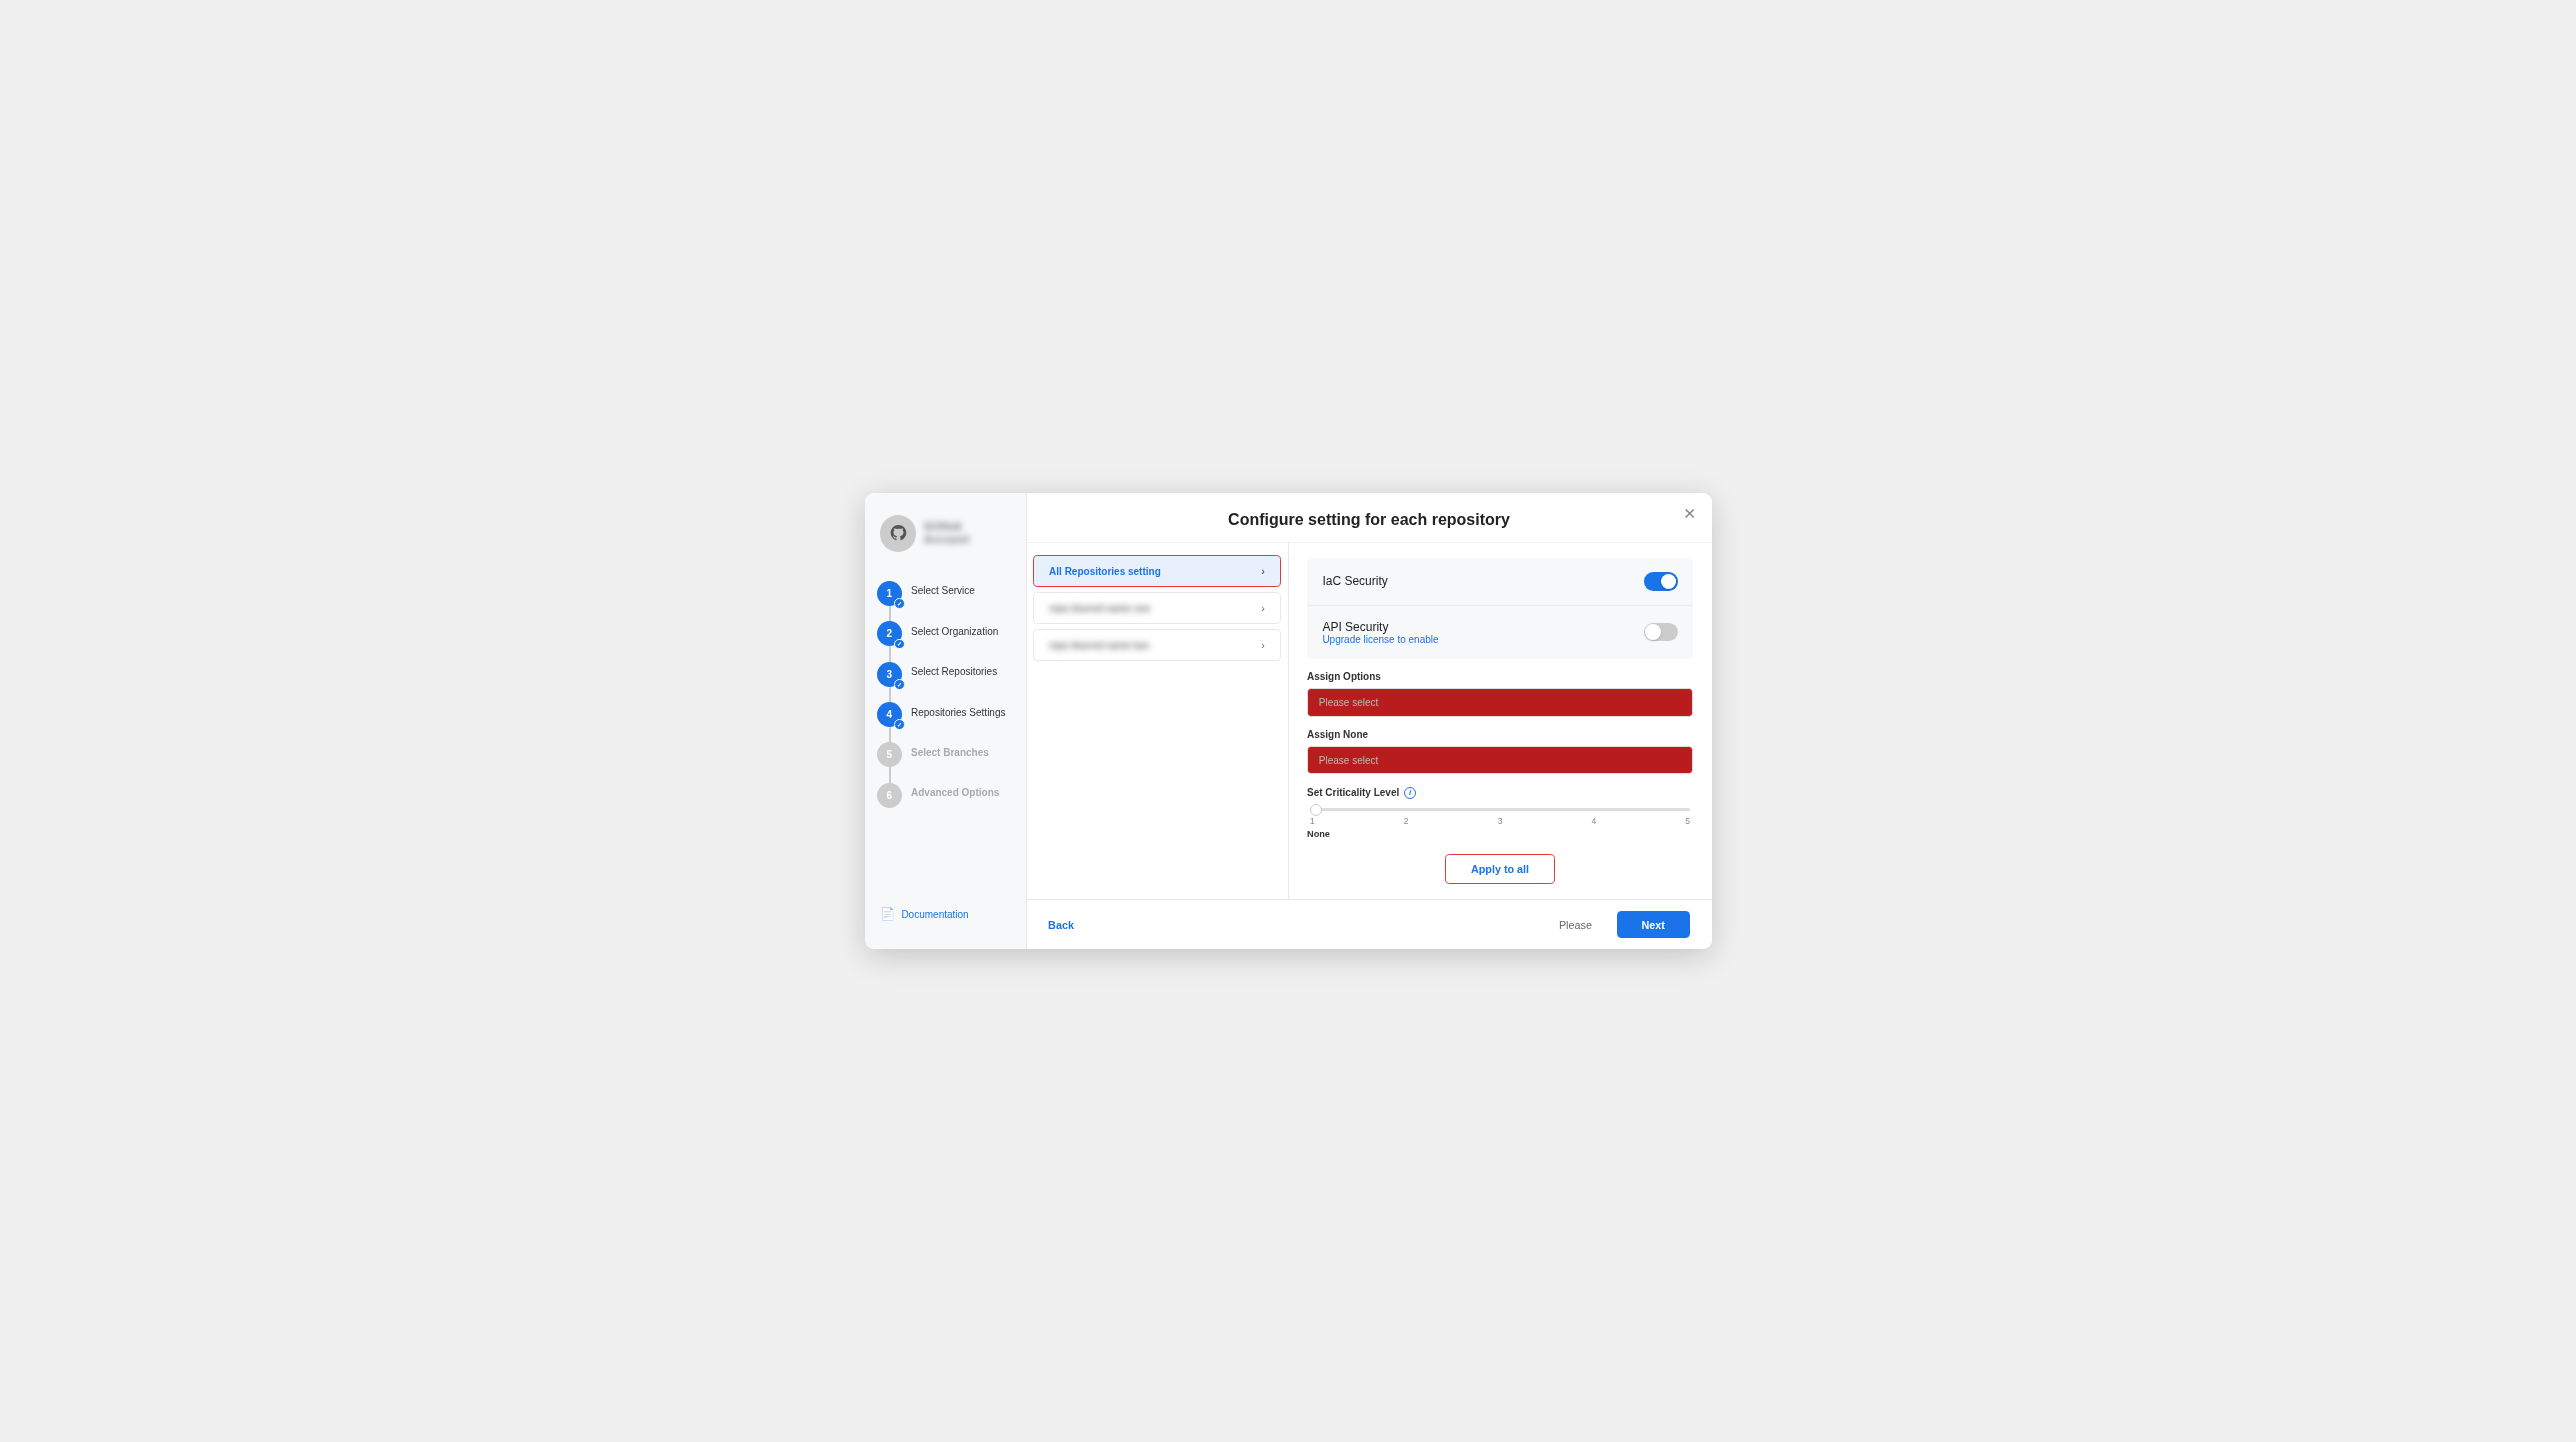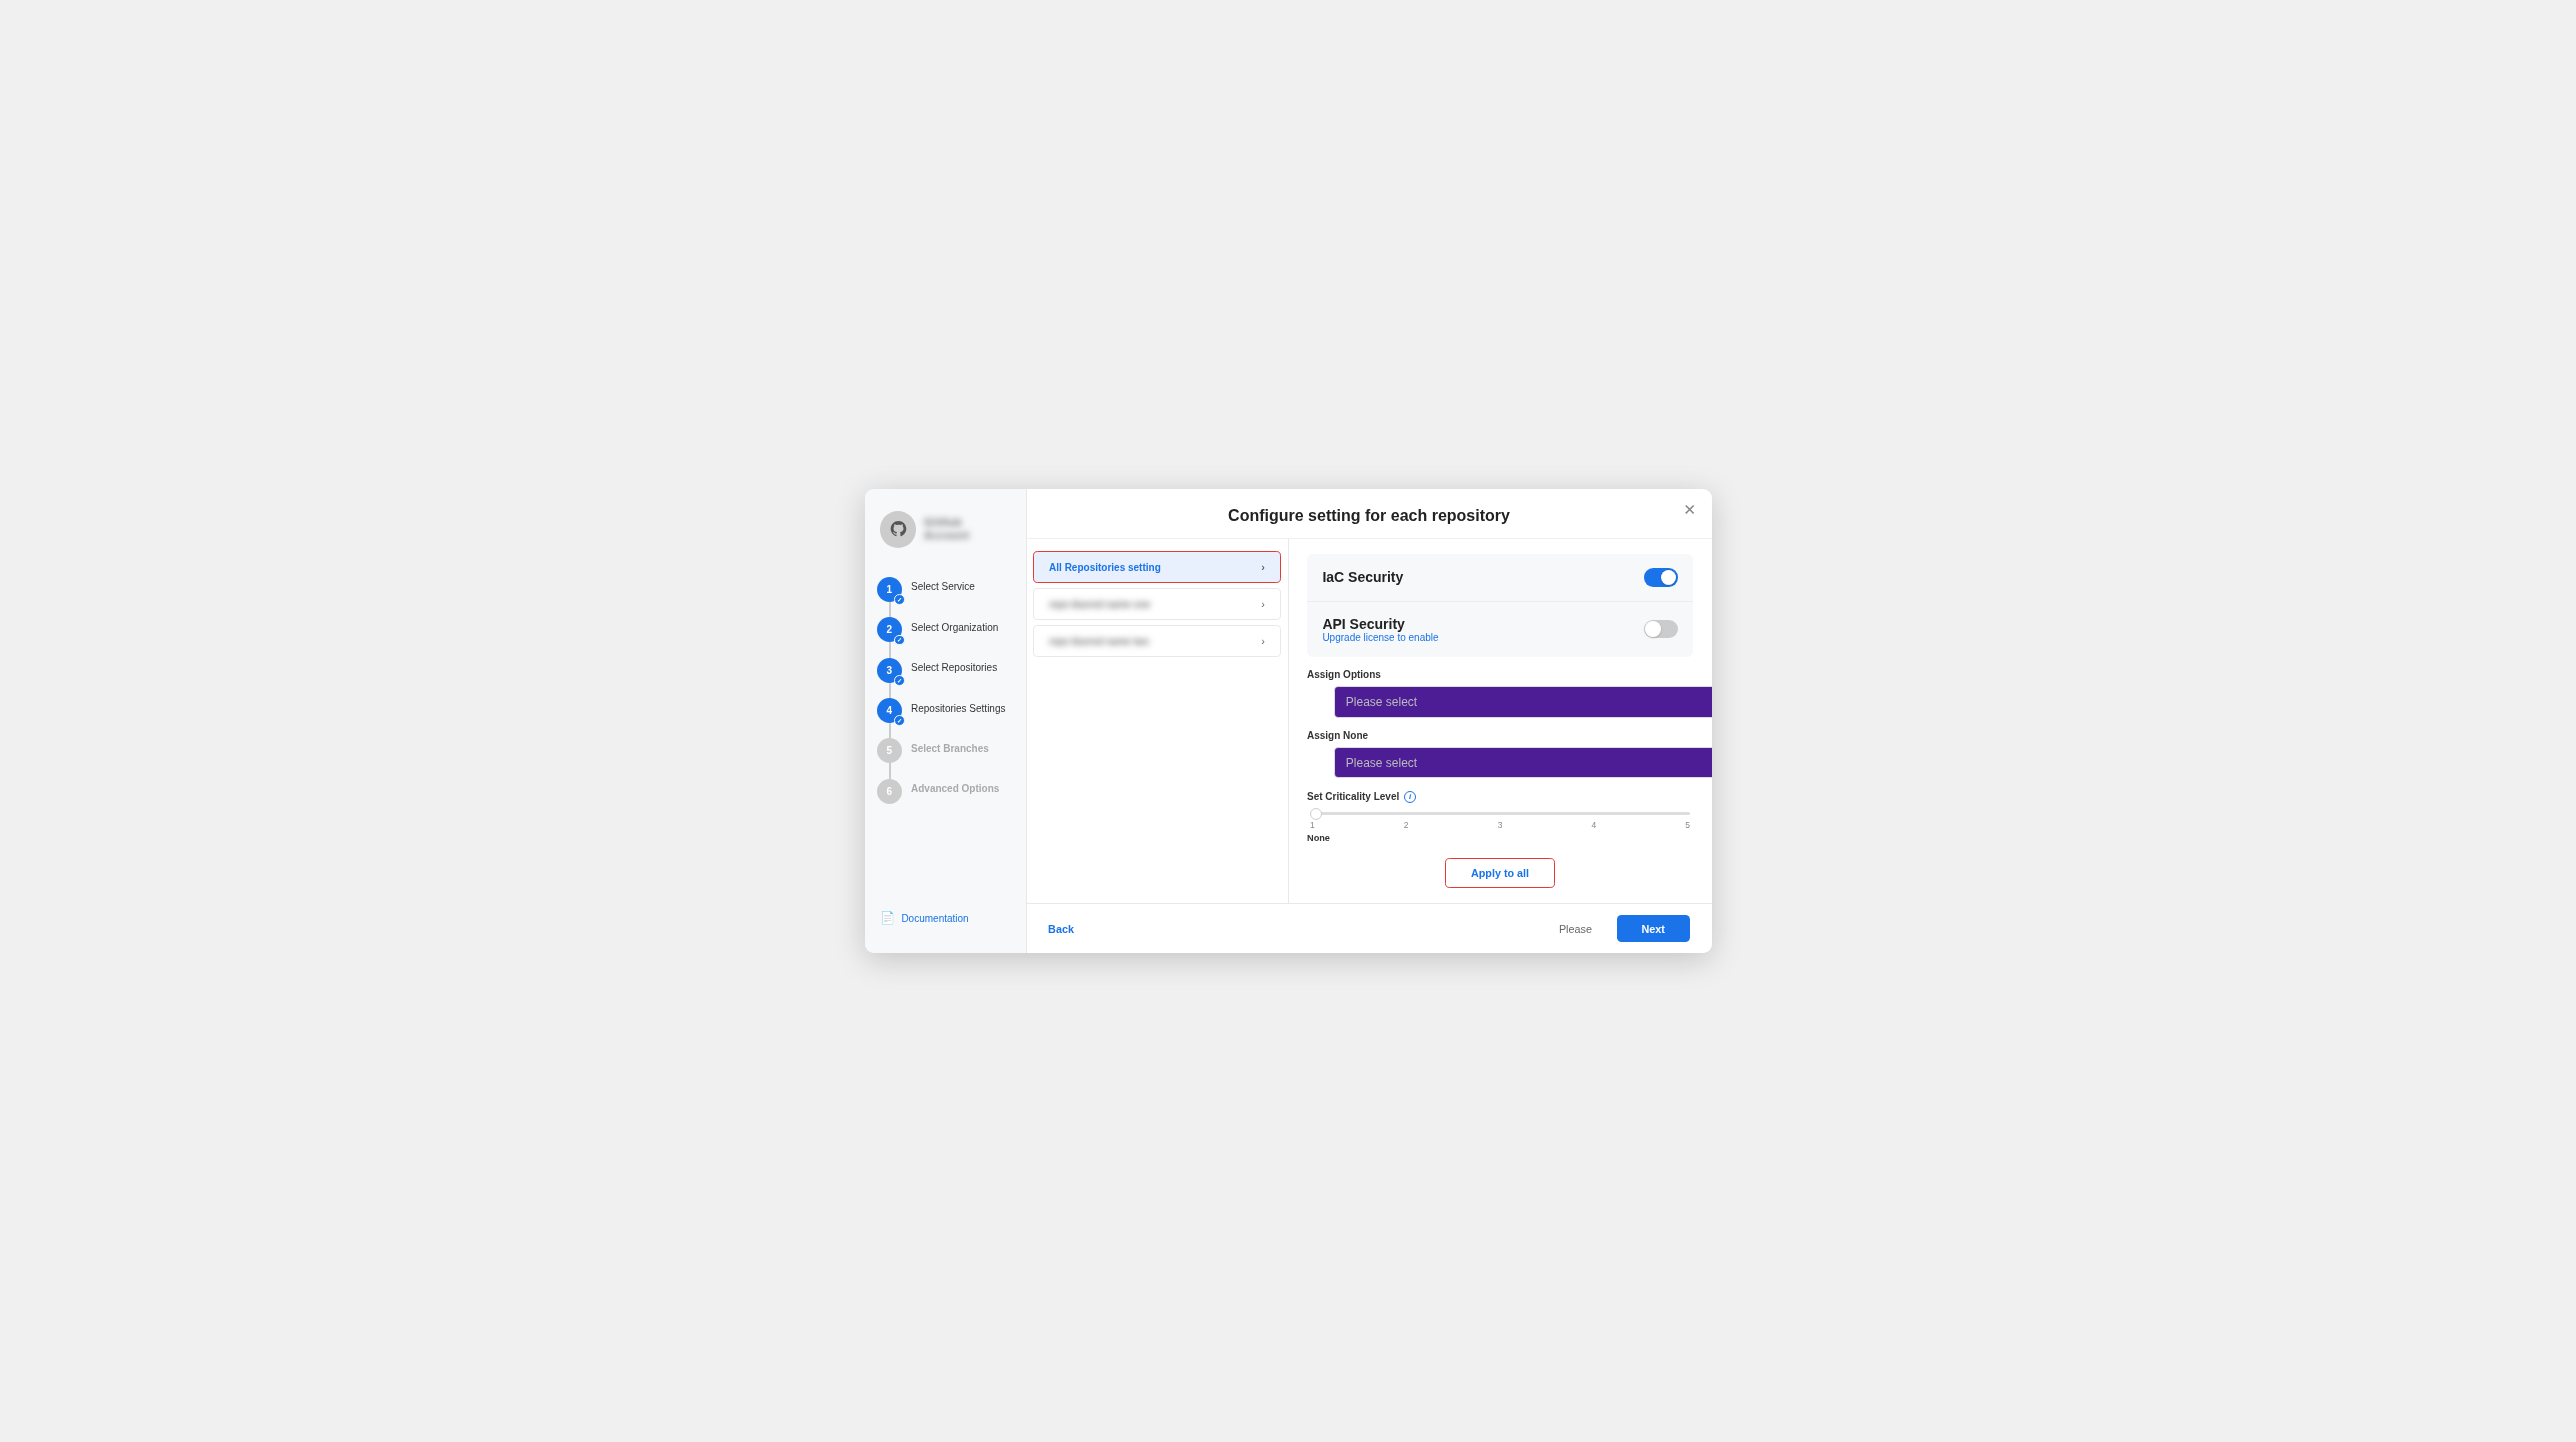--- a/index.html
+++ b/index.html
@@ -217,22 +217,22 @@
       align-items: center;
       justify-content: space-between;
       padding: 14px 15.4px;
       background: #f7f8fa;
       border-bottom: 0.8px solid #ececec;
     }
     .settings-row:last-child {
       border-bottom: none;
     }
     .settings-row-label {
-      font-size: 14px;
-      font-weight: 700;
+      font-size: 12px;
+      font-weight: 400;
       color: #222;
     }
     .settings-row-sub {
       font-size: 10px;
       color: #1a73e8;
     }
     
     .toggle {
       width: 34px;
       height: 18.5px;
@@ -267,26 +267,25 @@
       font-size: 10px;
       font-weight: 600;
       color: #333;
       margin-bottom: 6.2px;
     }
     .field-input {
       width: 100%;
       padding: 7.7px 10.8px;
       border: 0.8px solid #ddd;
       border-radius: 4.6px;
-      font-size: 12px;
+      font-size: 10px;
       color: #bbb;
-      background: #4c1d95;
+      background: #b91c1c;
       outline: none;
       cursor: pointer;
-      margin-left: 27px;
     }
     
     .criticality-section {
       margin-bottom: 15.4px;
     }
     .criticality-label {
       font-size: 10px;
       font-weight: 600;
       color: #333;
       margin-bottom: 9.2px;

